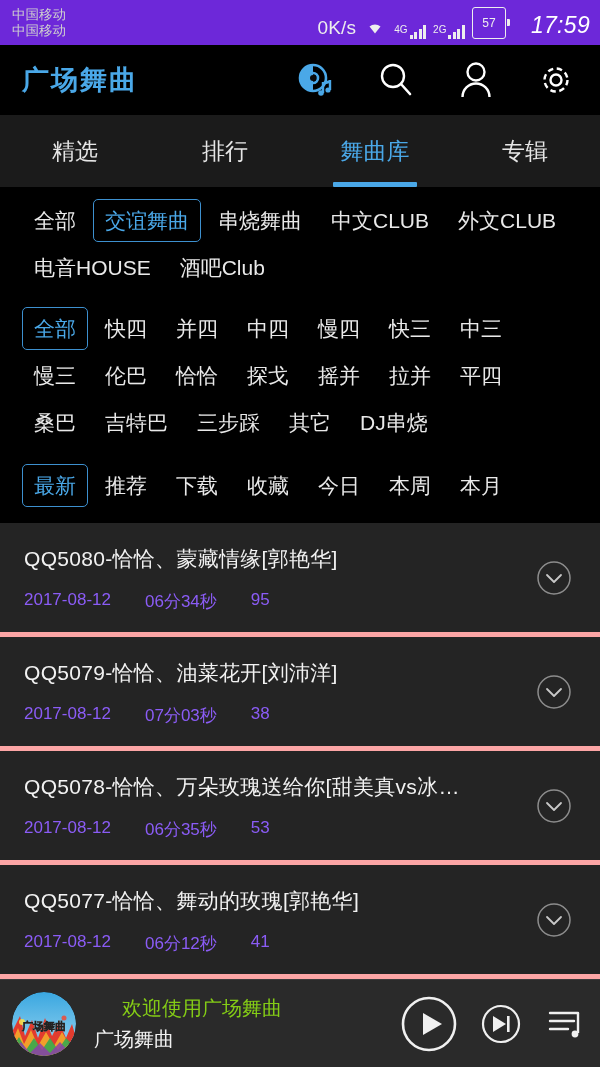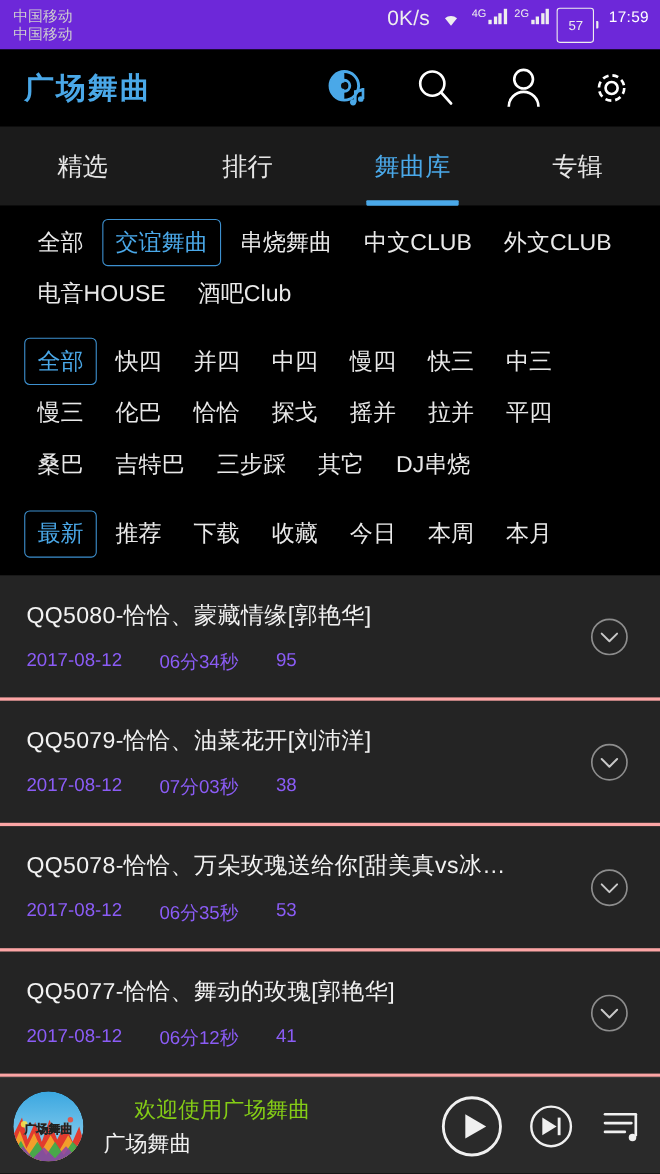--- a/index.html
+++ b/index.html
@@ -12,38 +12,38 @@
   #app { position:relative; width:600px; height:1067px; background:#000; }
 
   
   .statusbar {
     height:45px; background:#6d28d9; color:#d8d8d8;
     display:flex; align-items:center; justify-content:space-between;
     padding:0 10px 0 12px;
   }
   .carriers { display:flex; flex-direction:column; justify-content:center; line-height:1.12; }
   .carriers span { font-size:13.5px; color:#cfcfcf; }
-  .status-right { display:flex; align-items:flex-start; gap:7px; }
+  .status-right { display:flex; align-items:flex-end; gap:7px; }
   .netspeed { font-size:19px; color:#eee; letter-spacing:.2px; }
   .sig-group { display:flex; align-items:flex-end; gap:1px; }
   .sig-label { font-size:10px; color:#eee; align-self:flex-start; margin-right:1px; line-height:1; padding-top:1px; }
   .bars { display:flex; align-items:flex-end; gap:1.5px; height:15px; }
   .bars i { display:block; width:3px; background:#eee; }
   .bars i:nth-child(1){height:4px;} .bars i:nth-child(2){height:7px;}
   .bars i:nth-child(3){height:10px;} .bars i:nth-child(4){height:14px;}
   .battery {
     display:flex; align-items:center;
   }
   .batt-body {
     border:1.6px solid #eee; border-radius:3px; width:34px; height:32px;
     display:flex; align-items:center; justify-content:center;
     font-size:12px; color:#eee; letter-spacing:0;
   }
   .batt-tip { width:2.5px; height:7px; background:#eee; margin-left:1.5px; border-radius:0 1px 1px 0; }
-  .clock { font-size:14px; color:#fff; margin-left:2px; letter-spacing:.3px; }
+  .clock { font-size:23px; color:#fff; margin-left:14px; letter-spacing:.3px;font-style:italic; }
 
   
   .header {
     height:70px; background:#000;
     display:flex; align-items:center; padding:0 18px 0 22px;
   }
   .app-title {
     font-size:27px; color:#4aa8e8; font-weight:bold; letter-spacing:2px;
     flex:0 0 auto;
   }
@@ -75,21 +75,21 @@
     border-radius:5px; white-space:nowrap;
   }
   .chip.selected { color:#4aa8e8; border-color:#3d90cf; }
   .fgroup.g2 { margin-top:8px; }
   .fgroup.g3 { margin-top:10px; }
 
   
   .list { background:#242424; }
   .song {
     position:relative; height:114px; padding:22px 22px 0 24px;
-    border-bottom:3px solid #fca5a5;
+    border-bottom:5px solid #fca5a5;
     display:flex; flex-direction:column; justify-content:flex-start;
   }
   .song-title {
     font-size:21px; color:#f2f2f2; white-space:nowrap; overflow:hidden;
     text-overflow:ellipsis; max-width:480px; letter-spacing:.3px;
   }
   .song-meta { margin-top:17px; display:flex; font-size:17px; color:#8b5cf6; }
   .song-meta span { margin-right:34px; }
   .song-meta span:last-child { margin-right:0; }
   .expand-btn {

